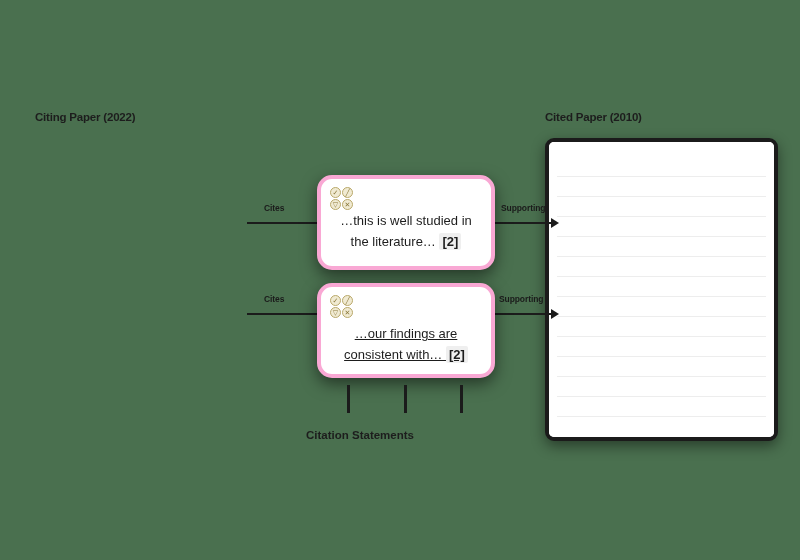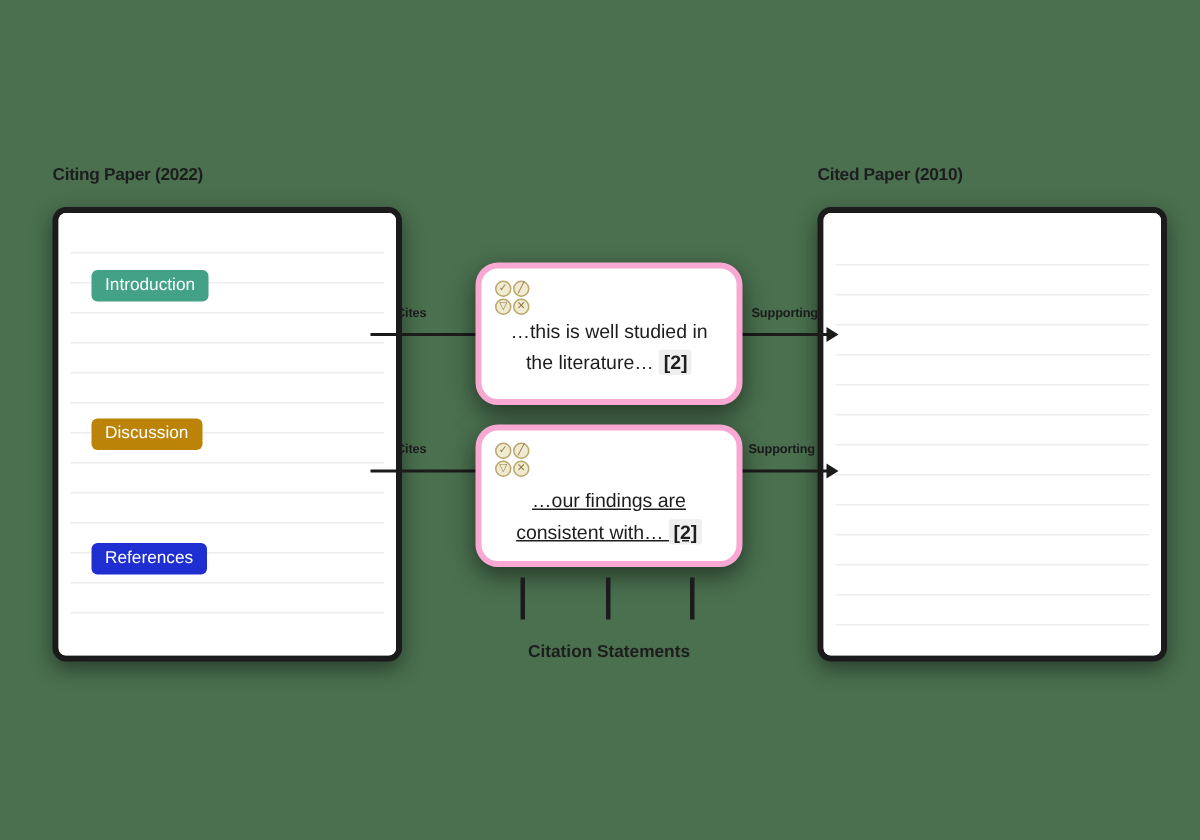--- a/index.html
+++ b/index.html
@@ -135,51 +135,29 @@
     position: absolute;
     width: 3px;
     background: #1b1b1b;
   }
   .caption {
     position: absolute;
     font-size: 11.5px;
     font-weight: bold;
     color: #1d1d1d;
     white-space: nowrap;
-    text-align: center;
   }
 </style>
 </head>
 <body style="background: rgb(74, 112, 79);">
 
 <div id="stage">
 
   <div class="paper-title" style="left:35px; top:111px; width:225px;">Citing Paper (2022)</div>
 
-  <div class="paper" id="citing-paper" style="left:35px; top:138px; width:225px; height:295px;">
-    <div class="paper-inner">
-      <div class="rule" style="top:26px;"></div>
-      <div class="rule" style="top:46px;"></div>
-      <div class="rule" style="top:66px;"></div>
-      <div class="rule" style="top:86px;"></div>
-      <div class="rule" style="top:106px;"></div>
-      <div class="rule" style="top:126px;"></div>
-      <div class="rule" style="top:146px;"></div>
-      <div class="rule" style="top:166px;"></div>
-      <div class="rule" style="top:186px;"></div>
-      <div class="rule" style="top:206px;"></div>
-      <div class="rule" style="top:226px;"></div>
-      <div class="rule" style="top:246px;"></div>
-      <div class="rule" style="top:266px;"></div>
-
-      <div class="tag" id="tag-introduction" style="top: 38px; background: rgb(67, 161, 134);">Introduction</div>
-      <div class="tag" id="tag-discussion" style="top: 137px; background: rgb(187, 131, 7);">Discussion</div>
-      <div class="tag" id="tag-references" style="top: 220px; background: rgb(31, 46, 208);">References</div>
-    </div>
-  </div>
 
   <div class="paper-title" style="left:545px; top:111px; width:225px;">Cited Paper (2010)</div>
 
   <div class="paper" style="left:545px; top:138px; width:225px; height:295px;">
     <div class="paper-inner">
       <div class="rule" style="top:34px;"></div>
       <div class="rule" style="top:54px;"></div>
       <div class="rule" style="top:74px;"></div>
       <div class="rule" style="top:94px;"></div>
       <div class="rule" style="top:114px;"></div>

